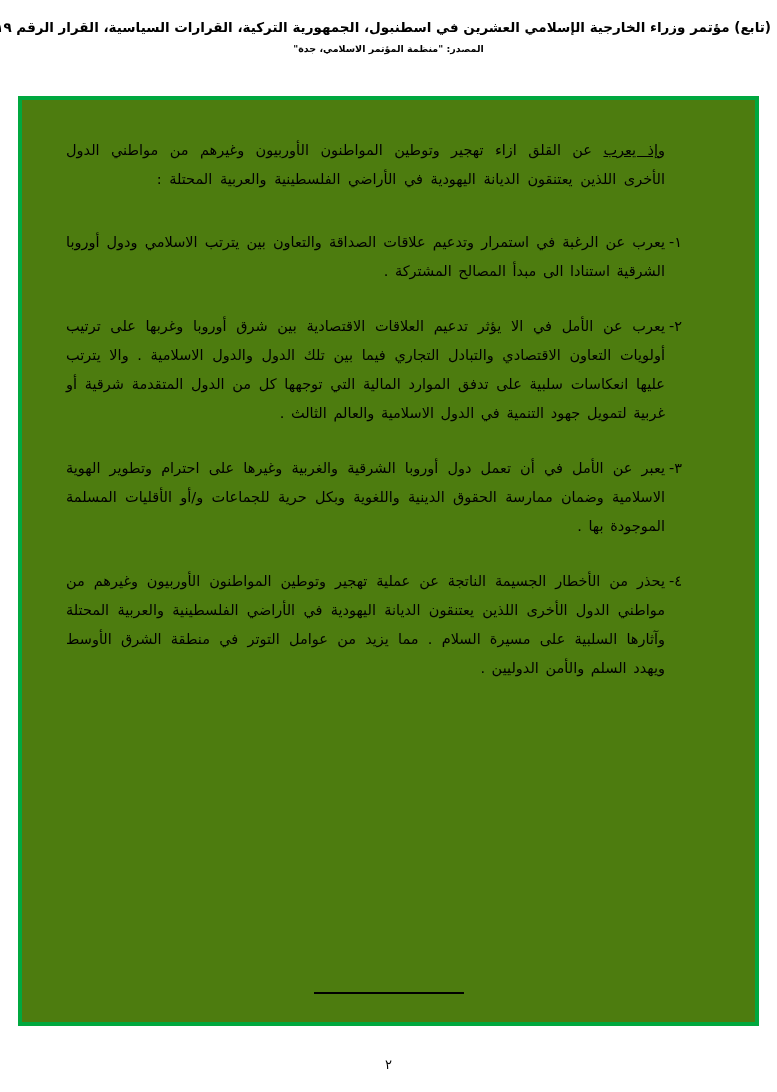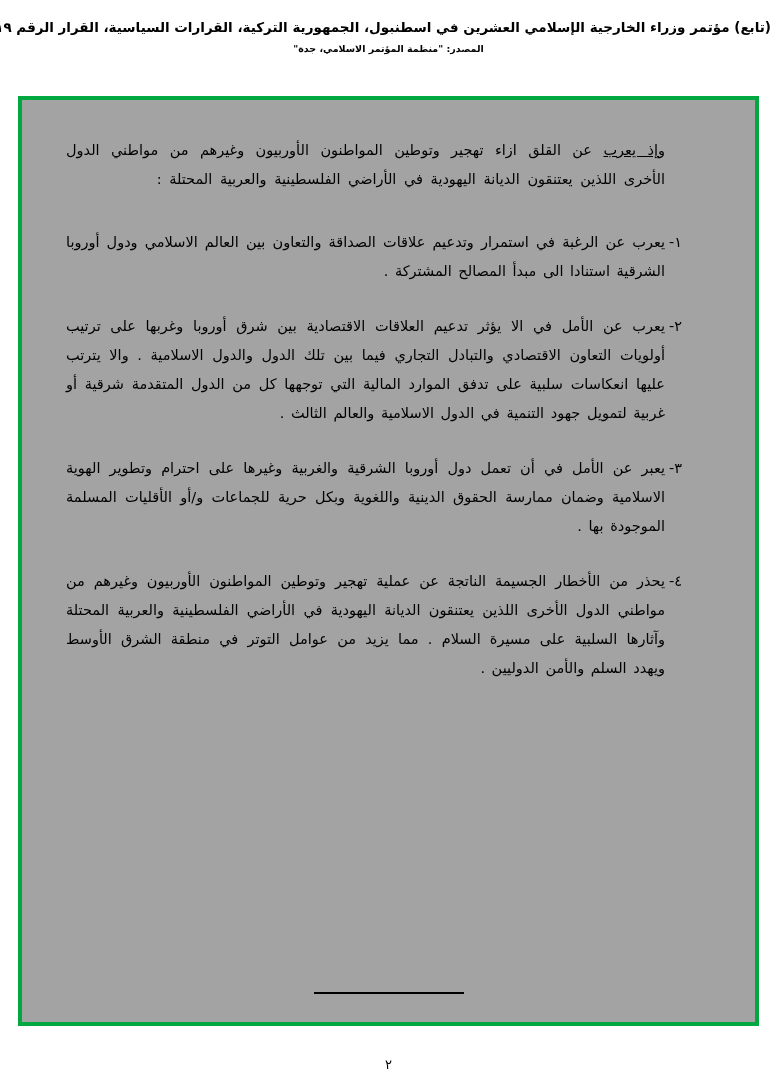--- a/index.html
+++ b/index.html
@@ -46,21 +46,21 @@
     letter-spacing: -0.1px;
   }
   .frame {
     position: absolute;
     top: 96px;
     left: 18px;
     right: 18px;
     height: 930px;
     border: 4px solid #00a83f;
     box-sizing: border-box;
-    background: #a3a3a3;
+    background: #4d7c0f;
   }
   .content {
     position: absolute;
     top: 36px;
     right: 44px;
     left: 44px;
     direction: rtl;
   }
   .para {
     display: flex;
@@ -134,21 +134,21 @@
 
     <div class="content">
 
       <div class="para intro">
         <div class="marker"></div>
         <div class="text lead"><span class="underline-word">وإذ يعرب</span><span> عن القلق ازاء تهجير وتوطين المواطنون الأوربيون وغيرهم من مواطني الدول الأخرى اللذين يعتنقون الديانة اليهودية في الأراضي الفلسطينية والعربية المحتلة :</span></div>
       </div>
 
       <div class="para">
         <div class="marker">١-</div>
-        <div class="text">يعرب عن الرغبة في استمرار وتدعيم علاقات الصداقة والتعاون بين العالم الاسلامي ودول أوروبا الشرقية استنادا الى مبدأ المصالح المشتركة .</div>
+        <div class="text">يعرب عن الرغبة في استمرار وتدعيم علاقات الصداقة والتعاون بين يترتب الاسلامي ودول أوروبا الشرقية استنادا الى مبدأ المصالح المشتركة .</div>
       </div>
 
       <div class="para">
         <div class="marker">٢-</div>
         <div class="text">يعرب عن الأمل في الا يؤثر تدعيم العلاقات الاقتصادية بين شرق أوروبا وغربها على ترتيب أولويات التعاون الاقتصادي والتبادل التجاري فيما بين تلك الدول والدول الاسلامية . والا يترتب عليها انعكاسات سلبية على تدفق الموارد المالية التي توجهها كل من الدول المتقدمة شرقية أو غربية لتمويل جهود التنمية في الدول الاسلامية والعالم الثالث .</div>
       </div>
 
       <div class="para">
         <div class="marker">٣-</div>
         <div class="text">يعبر عن الأمل في أن تعمل دول أوروبا الشرقية والغربية وغيرها على احترام وتطوير الهوية الاسلامية وضمان ممارسة الحقوق الدينية واللغوية وبكل حرية للجماعات و/أو الأقليات المسلمة الموجودة بها .</div>

